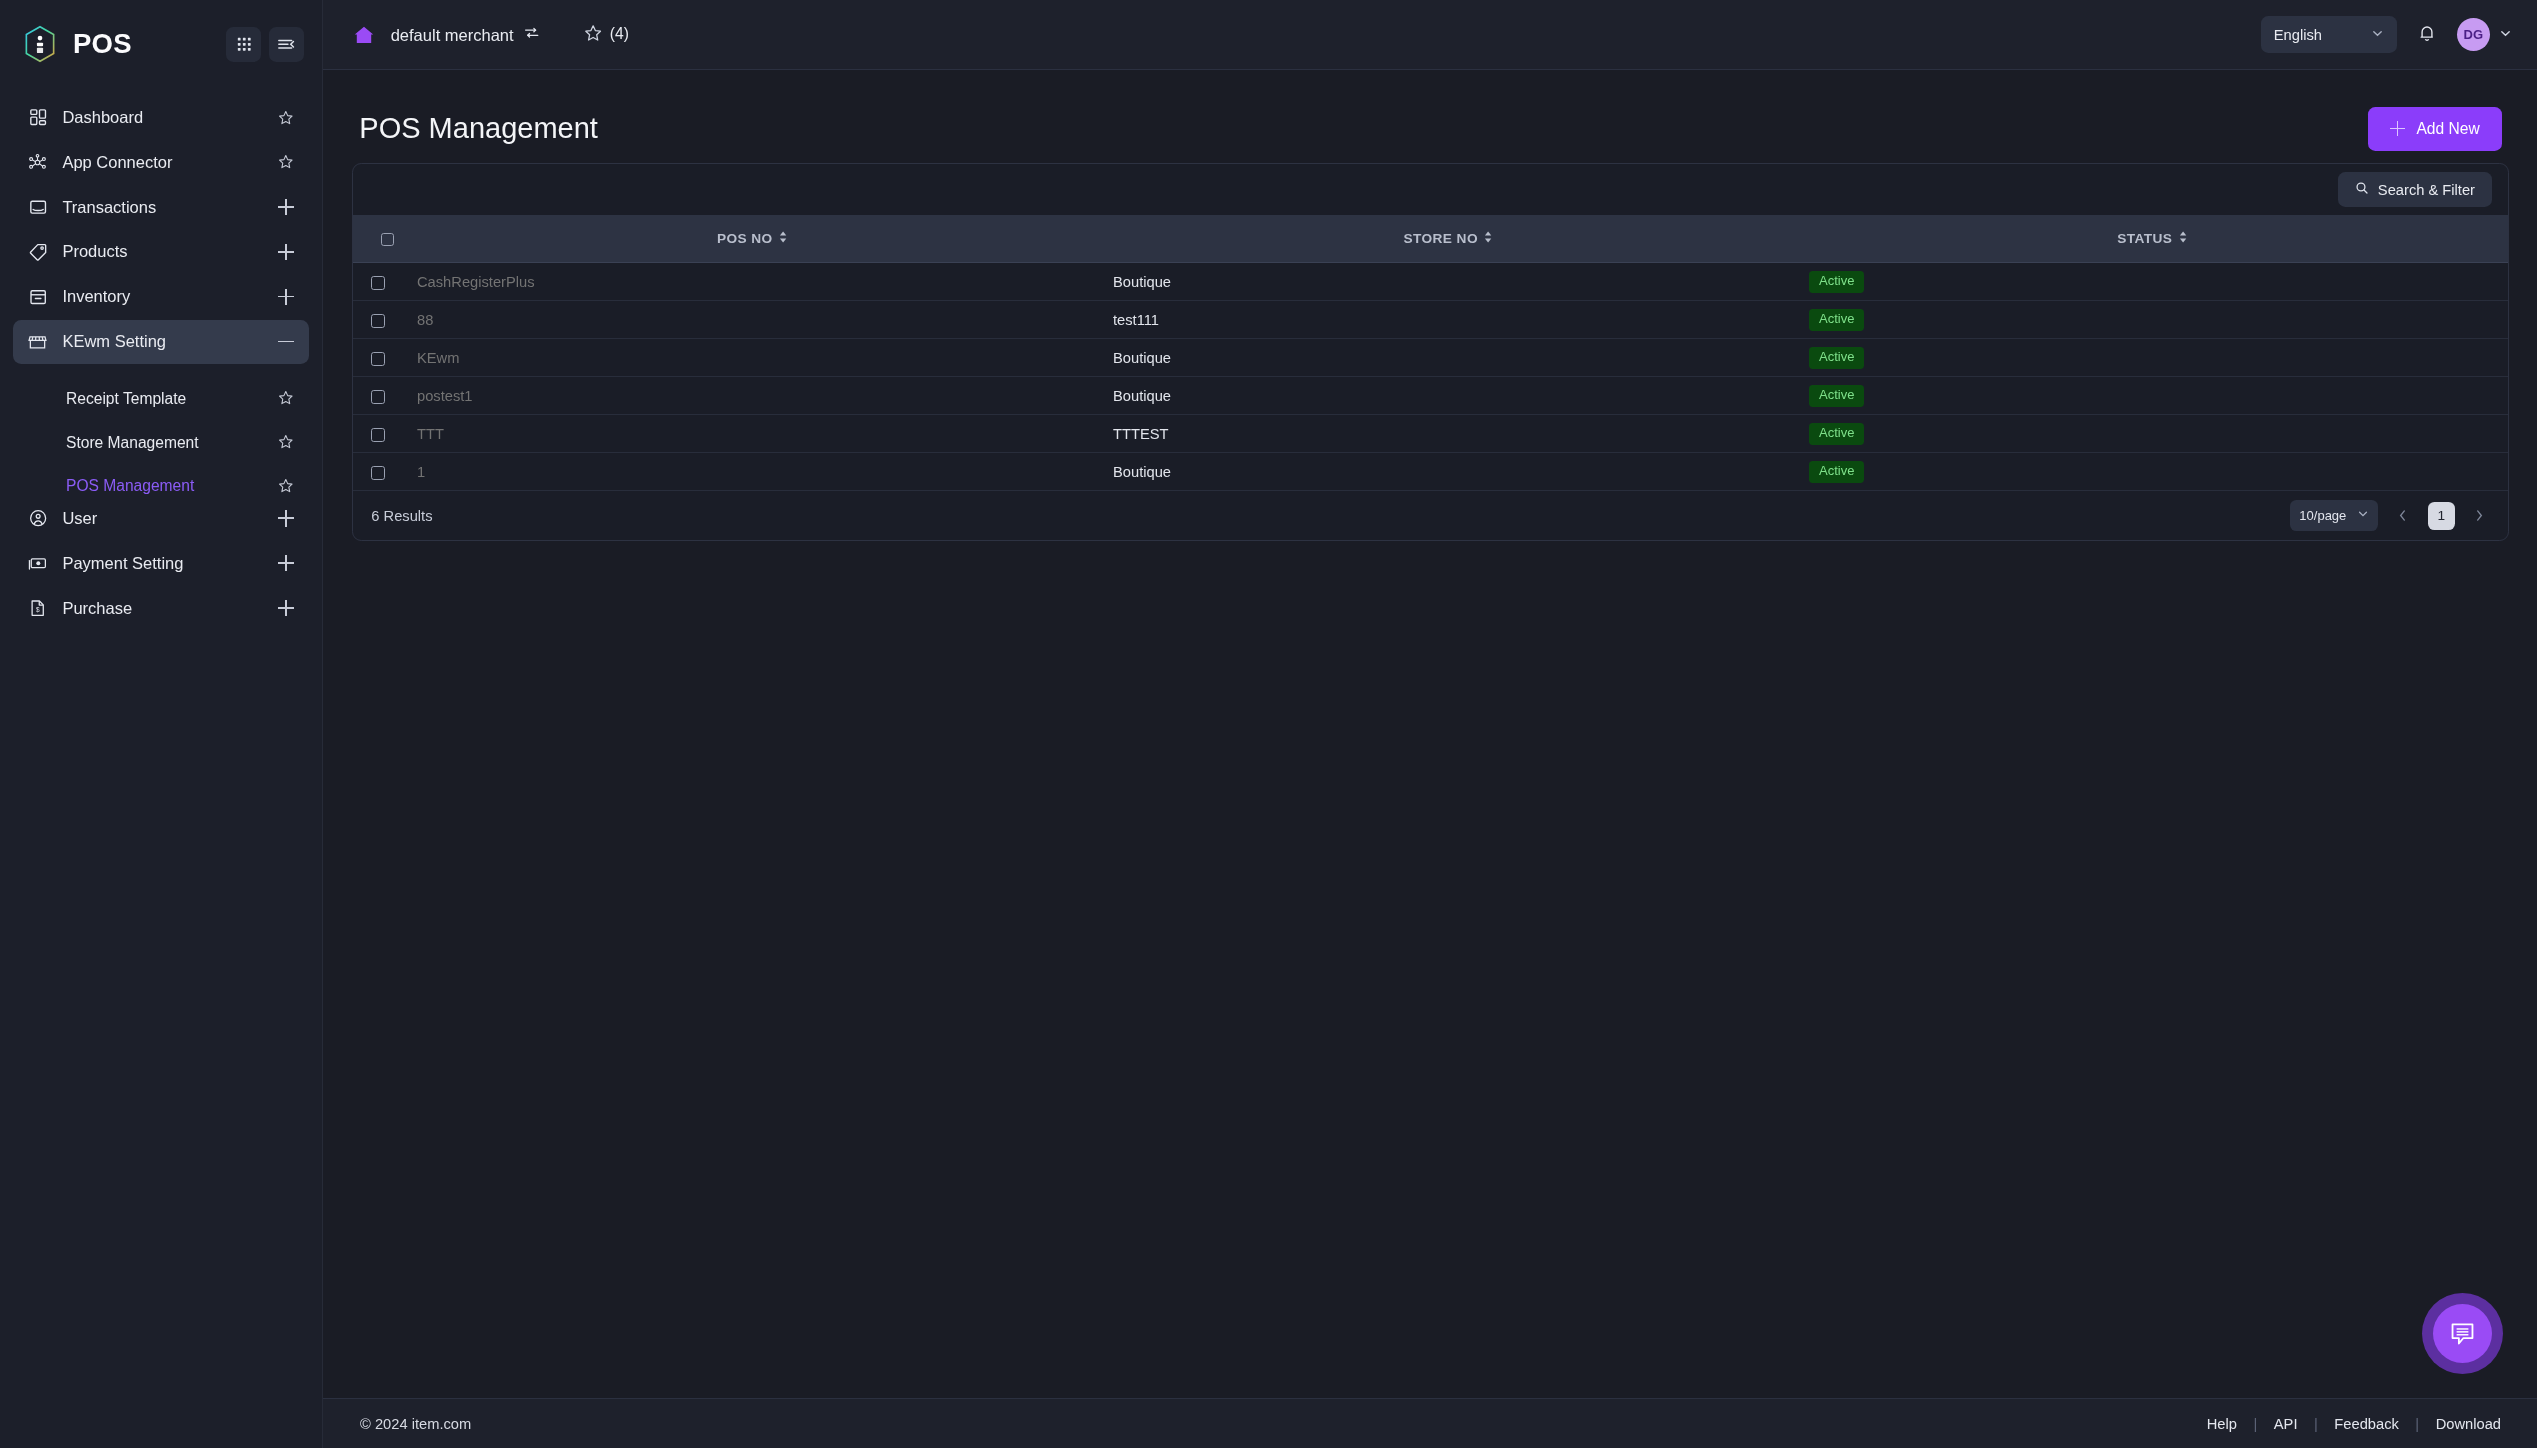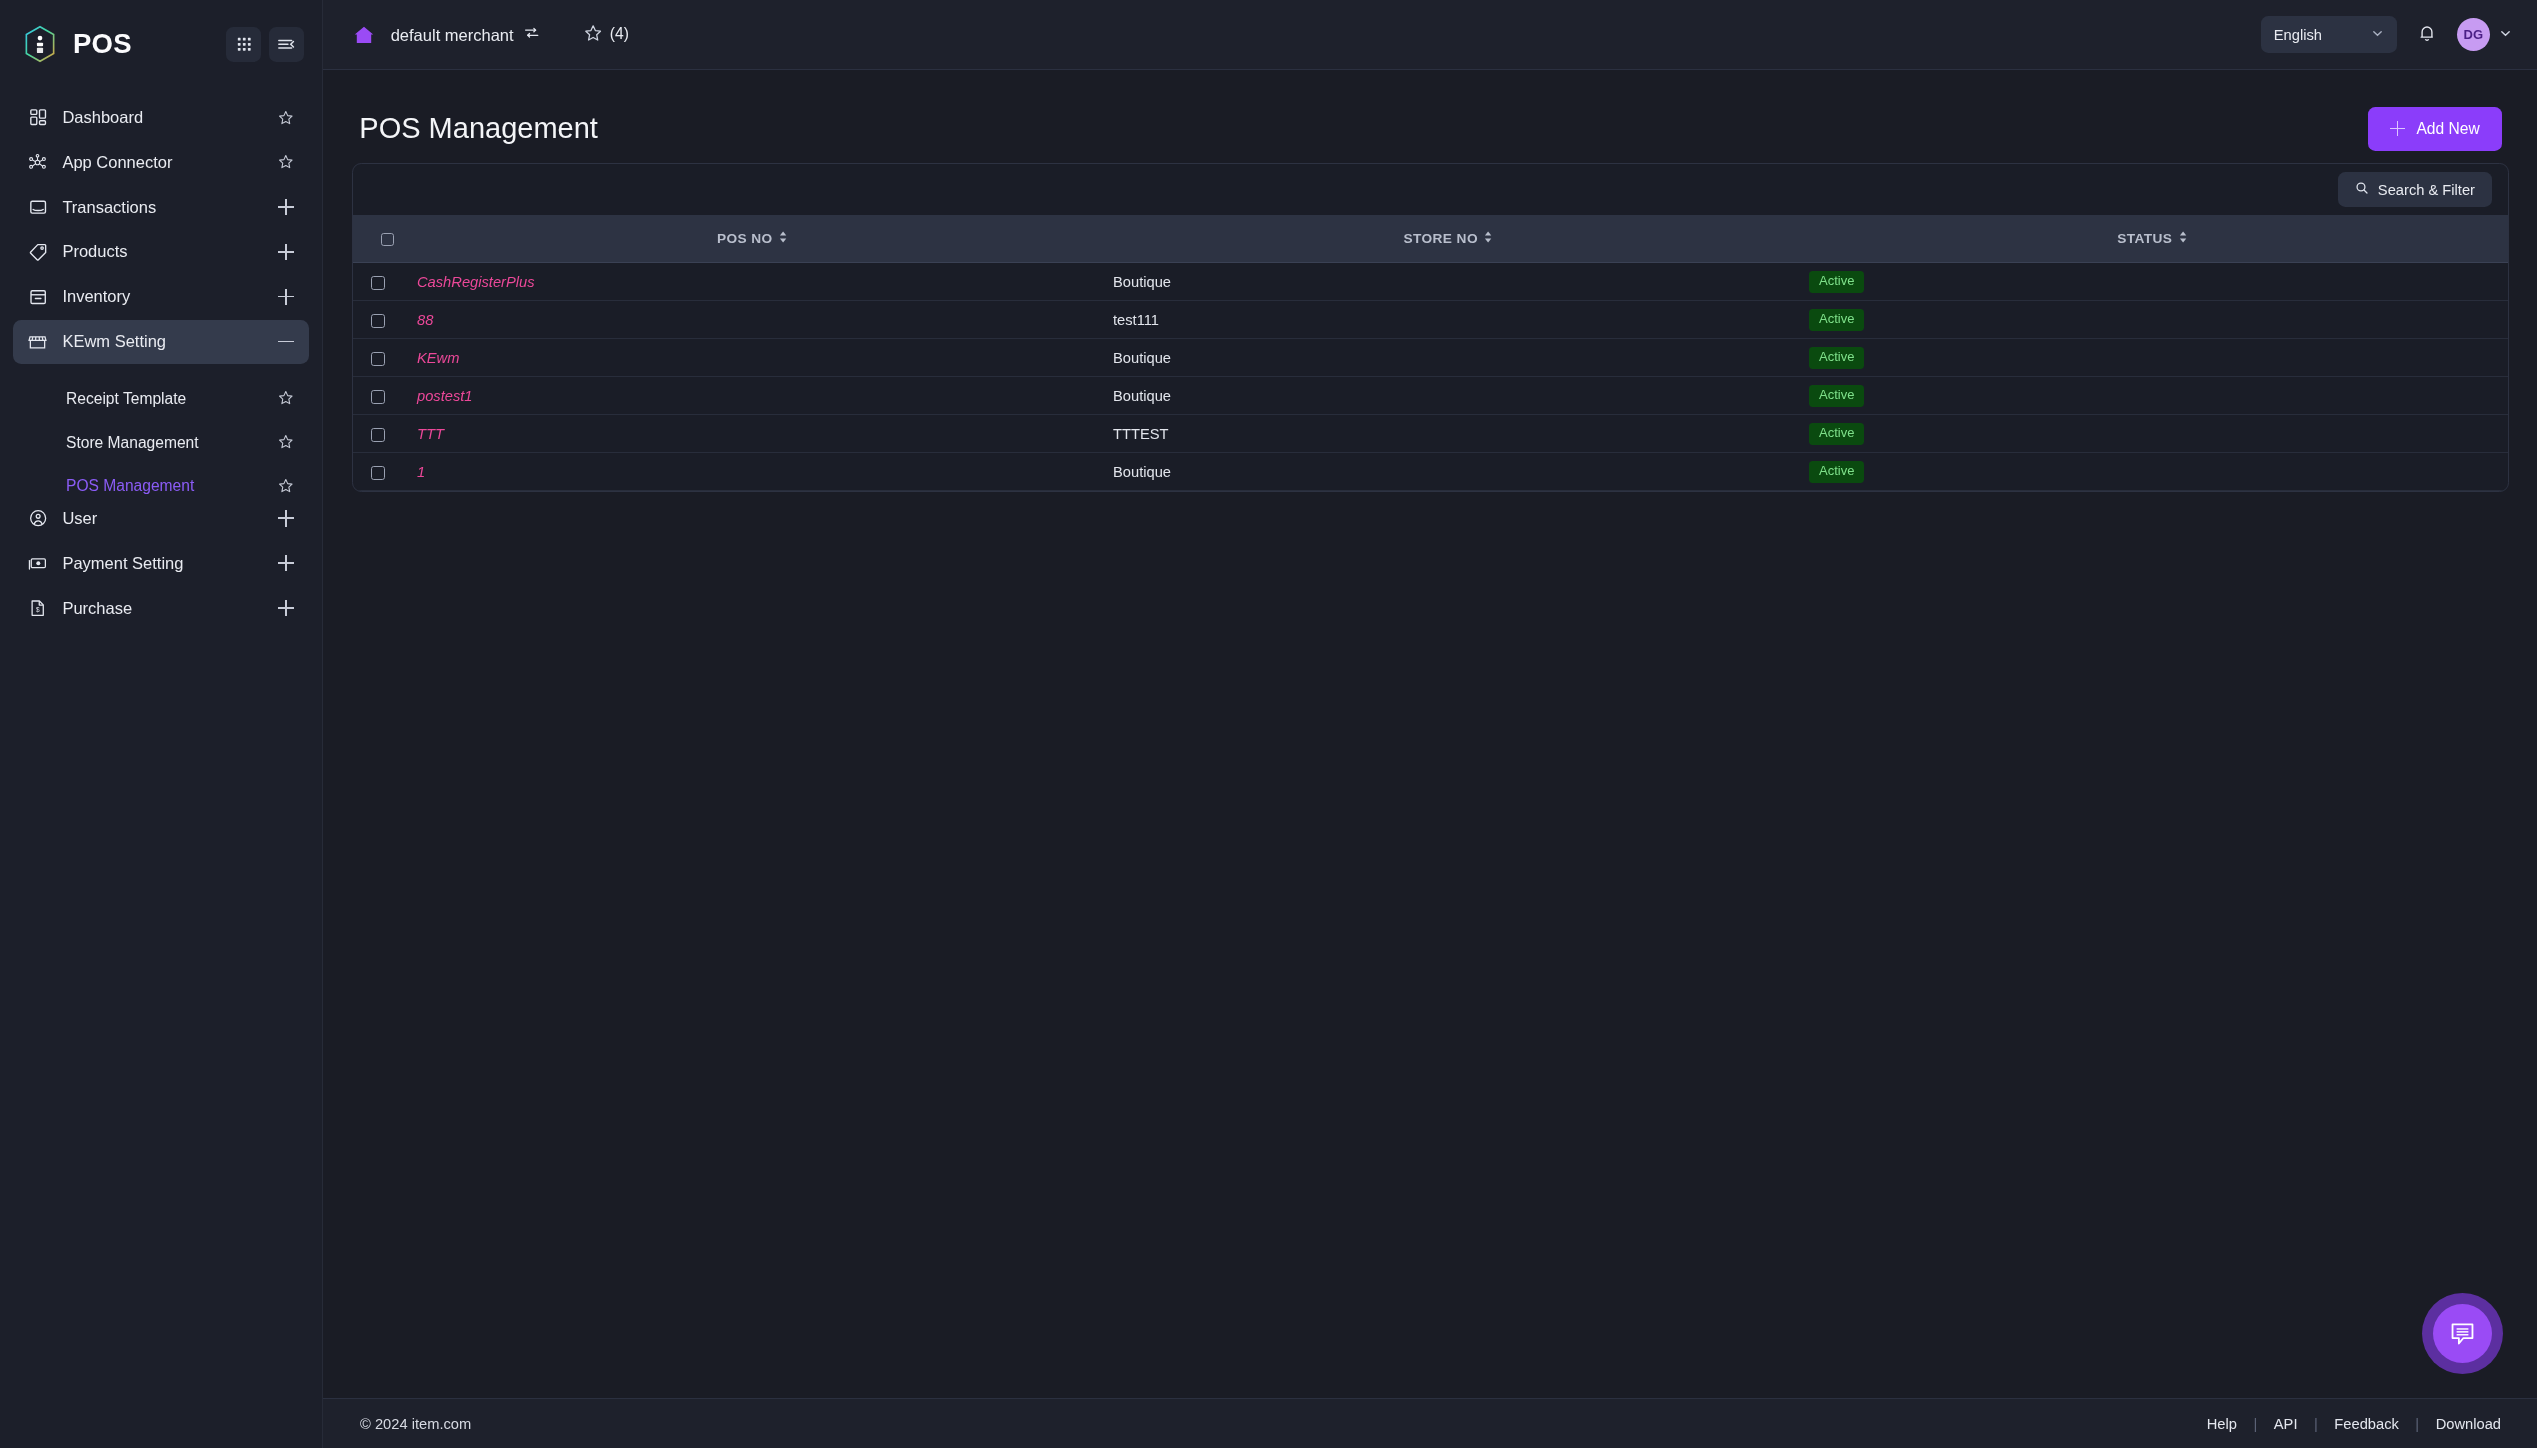--- a/index.html
+++ b/index.html
@@ -125,21 +125,21 @@
   tbody td {
     height: 38px; font-size: 14.7px; color: #e2e5ec; padding: 0 13px;
     border-bottom: 0.9px solid #282d3b;
   }
   tbody tr:last-child td { border-bottom: 0.9px solid #282d3b; }
   .sortable { display: inline-flex; align-items: center; gap: 6.4px; cursor: pointer; }
   .chk {
     width: 13.7px; height: 13.7px; border: 1.5px solid #9aa1b2; border-radius: 2.7px;
     background: transparent; display: inline-block; cursor: pointer; vertical-align: middle;
   }
-  .link { color: #ec4899; cursor: pointer; font-style: italic; }
+  .link { color: #737373; cursor: pointer; }
   .badge {
     display: inline-block; background: #0a4a0f; color: #7ee08a;
     font-size: 13px; padding: 3.7px 10px; border-radius: 3.7px; line-height: 1.15;
   }
 
   .panel-foot { height: 49px; display: flex; align-items: center; padding: 0 18.3px; }
   .results { font-size: 14.7px; color: #c8cdd9; }
   .pager { margin-left: auto; display: flex; align-items: center; gap: 14.7px; }
   .perpage {
     width: 88px; height: 31px; border-radius: 6.4px; background: #2c3242;
@@ -547,20 +547,44 @@
             </tr>
             <tr>
               <td class="c-check"><span class="chk"></span></td>
               <td class="c-pos"><span class="link">1</span></td>
               <td class="c-store">Boutique</td>
               <td><span class="badge">Active</span></td>
             </tr>
           </tbody>
         </table>
 
+        <div class="panel-foot">
+          <span class="results">6 Results</span>
+          <div class="pager">
+            <div class="perpage">
+              <span>10/page</span>
+              <span class="chev">
+                <svg width="12" height="12" viewBox="0 0 14 14" fill="none" stroke="#a9b0c1" stroke-width="1.5" stroke-linecap="round">
+                    <polyline points="3,5 7,9 11,5"></polyline>
+                  </svg>
+              </span>
+            </div>
+            <span class="pg-arrow">
+              <svg width="11" height="13" viewBox="0 0 12 14" fill="none" stroke="#7d8598" stroke-width="1.5" stroke-linecap="round">
+                  <polyline points="8,2 4,7 8,12"></polyline>
+                </svg>
+            </span>
+            <span class="pg-num">1</span>
+            <span class="pg-arrow">
+              <svg width="11" height="13" viewBox="0 0 12 14" fill="none" stroke="#7d8598" stroke-width="1.5" stroke-linecap="round">
+                  <polyline points="4,2 8,7 4,12"></polyline>
+                </svg>
+            </span>
+          </div>
+        </div>
 
       </section>
     </div>
 
     <div class="fab">
       <div class="fab-inner">
         <svg width="29" height="29" viewBox="0 0 32 32" fill="none" stroke="#fff" stroke-width="2" stroke-linejoin="round">
           <path d="M5 6 H27 V21 H17 L12 27 V21 H5 Z"></path>
           <line x1="9.5" y1="11" x2="22.5" y2="11" stroke-width="1.6"></line>
           <line x1="9.5" y1="14.2" x2="22.5" y2="14.2" stroke-width="1.6"></line>

